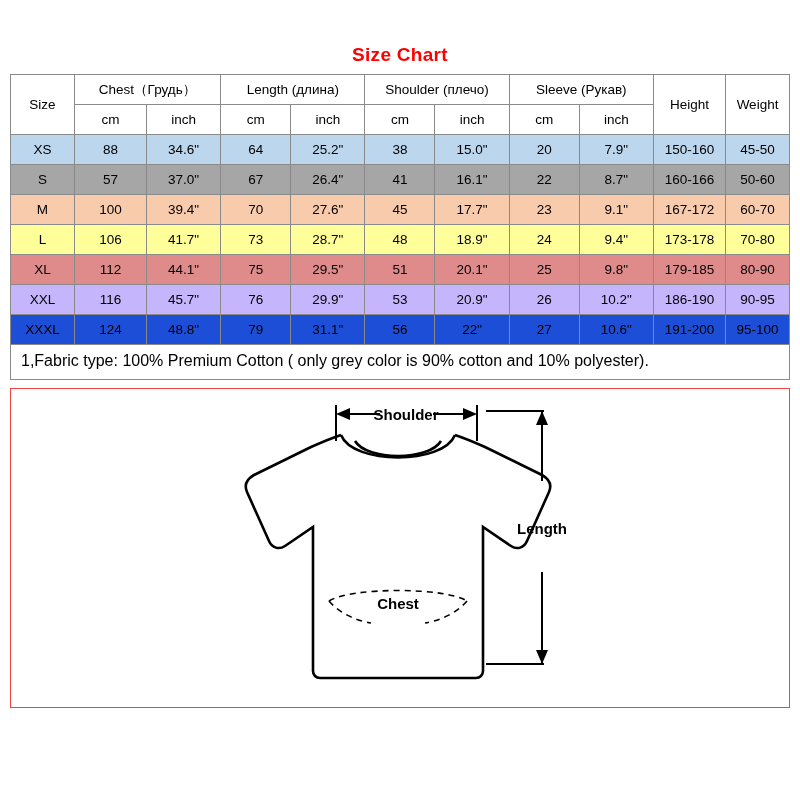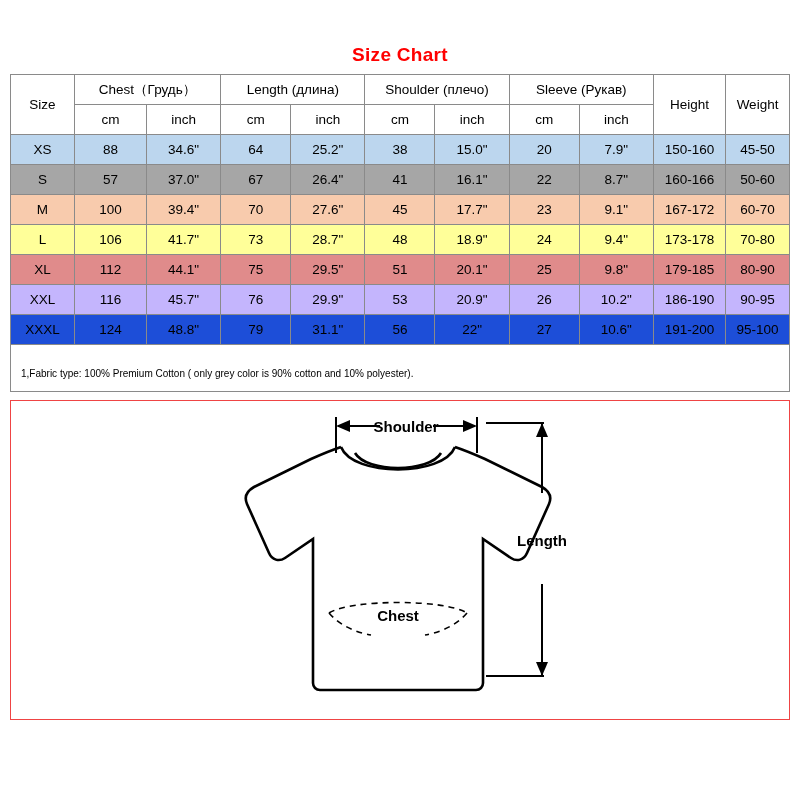--- a/index.html
+++ b/index.html
@@ -58,22 +58,22 @@
   }
   .notes {
     width: 780px;
     margin: 0 auto;
     border-collapse: collapse;
     table-layout: fixed;
   }
   .notes td {
     border: 1px solid #8a8a8a;
     border-top: none;
-    font-size: 10px;
-    padding: 17px 8px 7px 10px;
+    font-size: 16px;
+    padding: 5px 8px 7px 10px;
     height: 22px;
   }
   .diagram-wrap {
     width: 780px;
     margin: 0 auto;
     margin-top: 8px;
     border: 1px solid #ef4444;
     height: 320px;
     position: relative;
     box-sizing: border-box;

